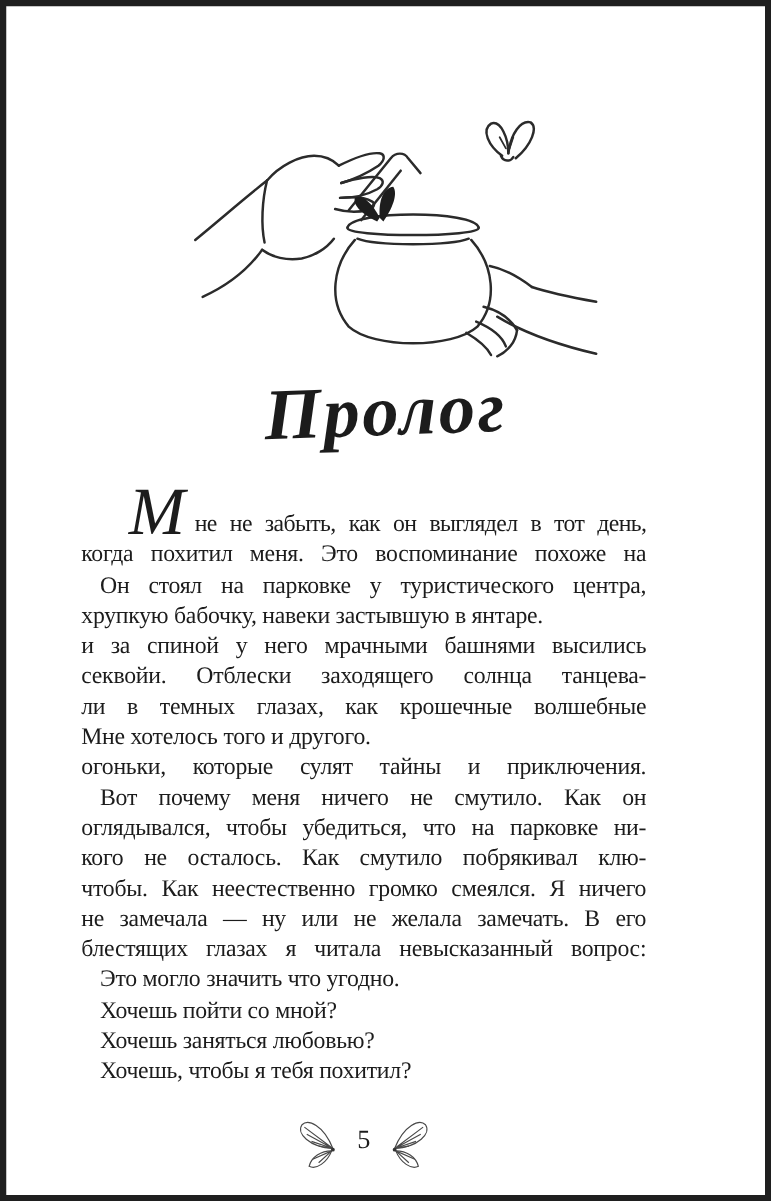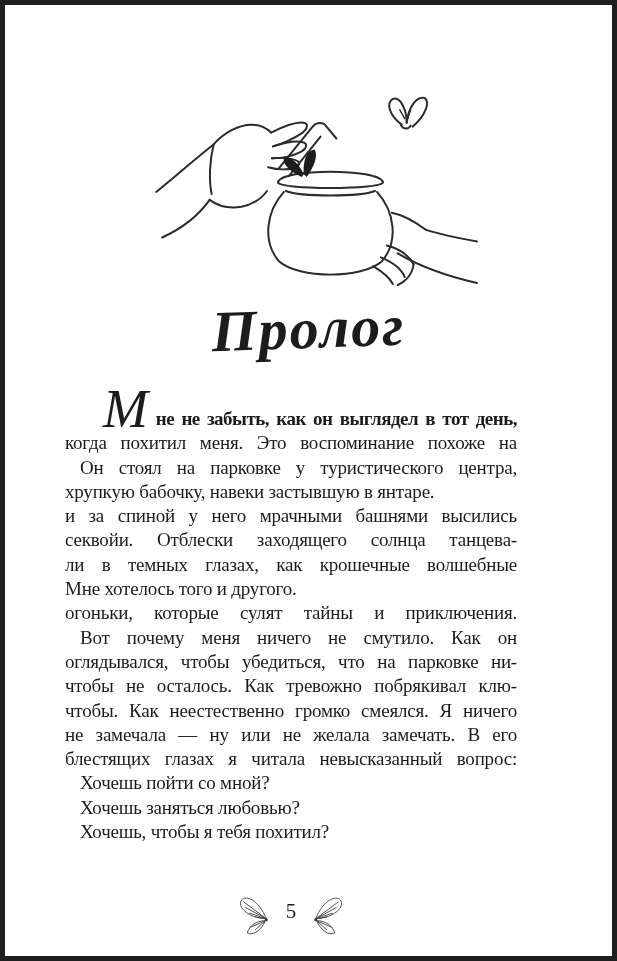--- a/index.html
+++ b/index.html
@@ -49,21 +49,20 @@
     line-height:0;
     margin-right:8px;
     flex:0 0 auto;
     transform:translateY(2px);
   }
   .firstline .t{
     flex:1 1 auto;
     text-align:justify;
     text-align-last:justify;
     letter-spacing:-0.5px;
-    font-weight:bold;
   }
   .footer{
     position:absolute;
     top:889px;left:60px;
     width:452px;
     display:flex;
     justify-content:center;
     align-items:center;
     gap:14px;
   }
@@ -128,24 +127,25 @@
       <div class="line jl">когда похитил меня. Это воспоминание похоже на</div>
       <div class="line jl ind">Он стоял на парковке у туристического центра,</div>
       <div class="line">хрупкую бабочку, навеки застывшую в янтаре.</div>
       <div class="line jl">и за спиной у него мрачными башнями высились</div>
       <div class="line jl">секвойи. Отблески заходящего солнца танцева-</div>
       <div class="line jl">ли в темных глазах, как крошечные волшебные</div>
       <div class="line">Мне хотелось того и другого.</div>
       <div class="line jl">огоньки, которые сулят тайны и приключения.</div>
       <div class="line jl ind">Вот почему меня ничего не смутило. Как он</div>
       <div class="line jl">оглядывался, чтобы убедиться, что на парковке ни-</div>
-      <div class="line jl">чтобы не осталось. Как тревожно побрякивал клю-</div>
+      <div class="line jl">кого не осталось. Как смутило побрякивал клю-</div>
       <div class="line jl">чтобы. Как неестественно громко смеялся. Я ничего</div>
       <div class="line jl">не замечала — ну или не желала замечать. В его</div>
       <div class="line jl">блестящих глазах я читала невысказанный вопрос:</div>
+      <div class="line ind">Это могло значить что угодно.</div>
       <div class="line ind">Хочешь пойти со мной?</div>
       <div class="line ind">Хочешь заняться любовью?</div>
       <div class="line ind">Хочешь, чтобы я тебя похитил?</div>
     </div>
 
   <div class="footer">
     <svg class="wing" viewBox="0 0 40 44" aria-hidden="true">
       <g fill="none" stroke="#4a4a4a" stroke-width="1">
         <path d="M34,26 C26,6 13,1 8,6 C3,13 14,25 34,26 Z"></path>
         <path d="M33,28 C24,28 16,33 14,41 C20,44 29,38 33,28 Z"></path>

